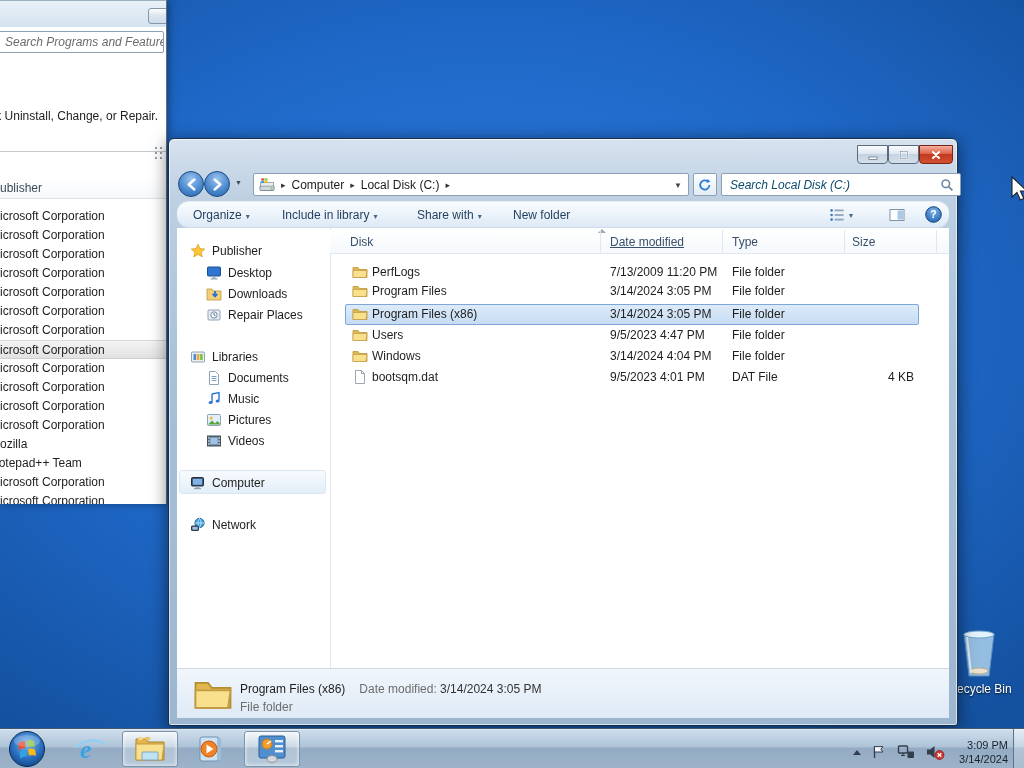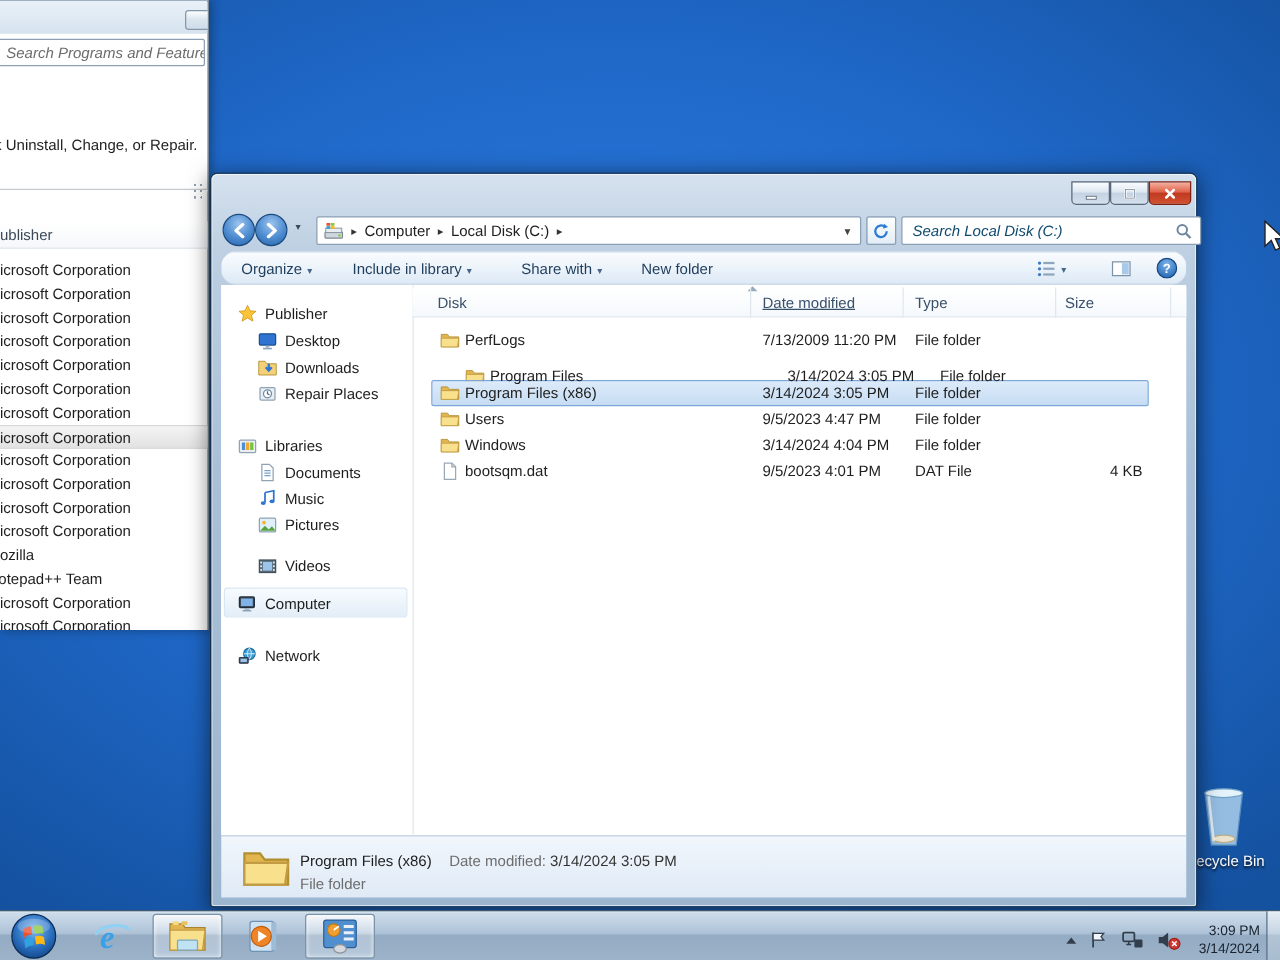--- a/index.html
+++ b/index.html
@@ -453,21 +453,21 @@
             <use href="#music16"></use>
           </svg>
         <span>Music</span>
       </div>
       <div class="sb-item" style="left:29px;top:183px;">
         <svg class="i16">
             <use href="#pic16"></use>
           </svg>
         <span>Pictures</span>
       </div>
-      <div class="sb-item" style="left:29px;top:216px;text-align:right;">
+      <div class="sb-item" style="left:29px;top:204px;text-align:right;">
         <svg class="i16">
             <use href="#video16"></use>
           </svg>
         <span>Videos</span>
       </div>
 
       <div class="sb-item" style="left:13px;top:246px;">
         <svg class="i16">
             <use href="#comp16"></use>
           </svg>
@@ -497,21 +497,21 @@
 
     <div class="frow" style="top:34px;">
       <svg class="i16 icon abs">
           <use href="#folder16"></use>
         </svg>
       <span class="name abs">PerfLogs</span>
       <span class="date abs">7/13/2009 11:20 PM</span>
       <span class="type abs">File folder</span>
       <span class="size abs"></span>
     </div>
-    <div class="frow" style="top:63px;margin-left:20px;">
+    <div class="frow" style="top:53px;">
       <svg class="i16 icon abs">
           <use href="#folder16"></use>
         </svg>
       <span class="name abs">Program Files</span>
       <span class="date abs">3/14/2024 3:05 PM</span>
       <span class="type abs">File folder</span>
       <span class="size abs"></span>
     </div>
     <div class="frow sel" style="top:76px;">
       <div class="selbg"></div>

